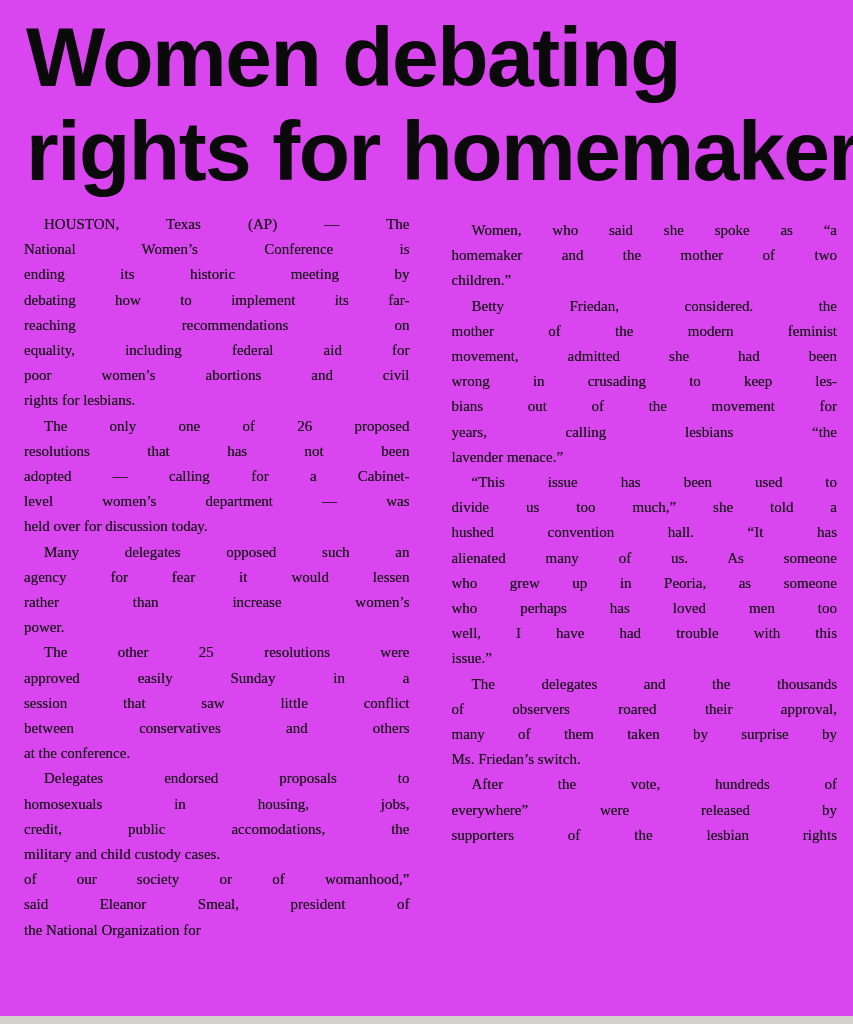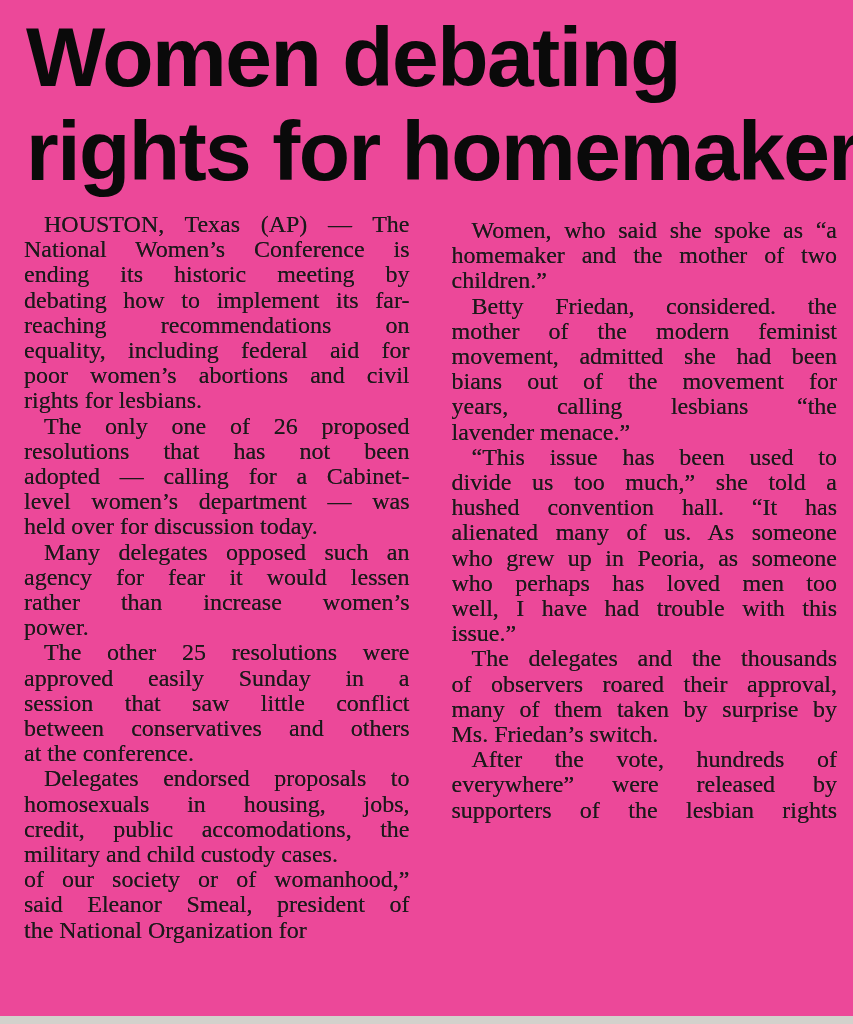--- a/index.html
+++ b/index.html
@@ -24,21 +24,21 @@
   .columns {
     display: flex;
     gap: 42px;
     margin-top: 14px;
     padding-left: 24px;
     padding-right: 16px;
   }
   .col {
     flex: 1;
     font-family: "Liberation Serif", serif;
-    font-size: 24px;
+    font-size: 15px;
     line-height: 25.2px;
     color: #1a1a1a;
     text-shadow: 0 0 0.4px rgba(10,10,10,0.65);
   }
   .para { margin: 0; }
   .para .line {
     text-align: justify;
     text-align-last: justify;
     overflow: hidden;
   }
@@ -47,21 +47,21 @@
   .bottom-strip {
     position: absolute;
     left: 0; right: 0; bottom: 0;
     height: 8px;
     background: #d3d1cc;
   }
 </style>
 </head>
 <body>
 
-<div class="page" style="background: #ec4899;">
+<div class="page" style="background: #d946ef;">
   <div class="headline" style="color: rgb(10, 10, 10);">
     <div class="hl-line">Women debating</div>
     <div class="hl-line">rights for homemaker</div>
   </div>
   <div class="columns">
     <div class="col" style="color: rgb(26, 26, 26);">
         <div class="para">
           <div class="line first">HOUSTON, Texas (AP) — The</div>
           <div class="line">National Women’s Conference is</div>
           <div class="line">ending its historic meeting by</div>
@@ -106,20 +106,21 @@
     <div class="col" style="color: rgb(26, 26, 26); margin-top: 6px;">
         <div class="para">
           <div class="line first">Women, who said she spoke as “a</div>
           <div class="line">homemaker and the mother of two</div>
           <div class="line last">children.”</div>
         </div>
         <div class="para">
           <div class="line first">Betty Friedan, considered. the</div>
           <div class="line">mother of the modern feminist</div>
           <div class="line">movement, admitted she had been</div>
+          <div class="line">wrong in crusading to keep les-</div>
           <div class="line">bians out of the movement for</div>
           <div class="line">years, calling lesbians “the</div>
           <div class="line last">lavender menace.”</div>
         </div>
         <div class="para">
           <div class="line first">“This issue has been used to</div>
           <div class="line">divide us too much,” she told a</div>
           <div class="line">hushed convention hall. “It has</div>
           <div class="line">alienated many of us. As someone</div>
           <div class="line">who grew up in Peoria, as someone</div>

